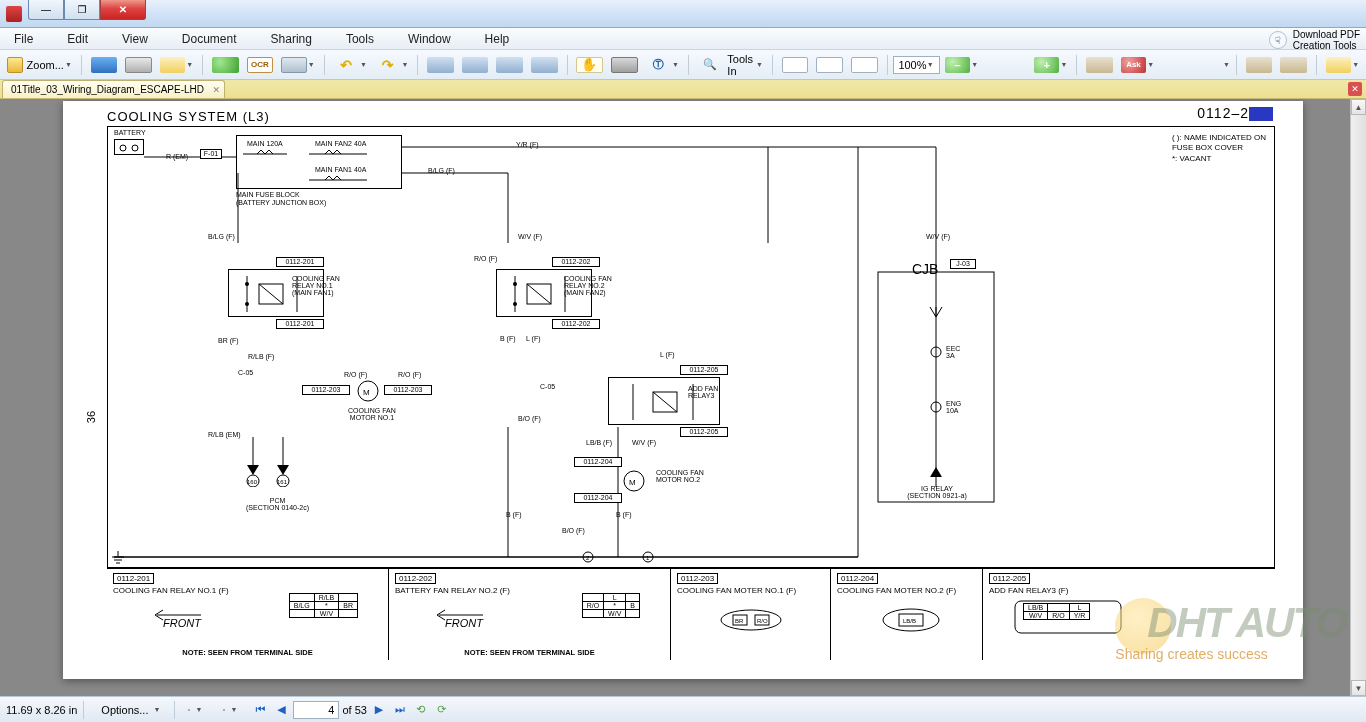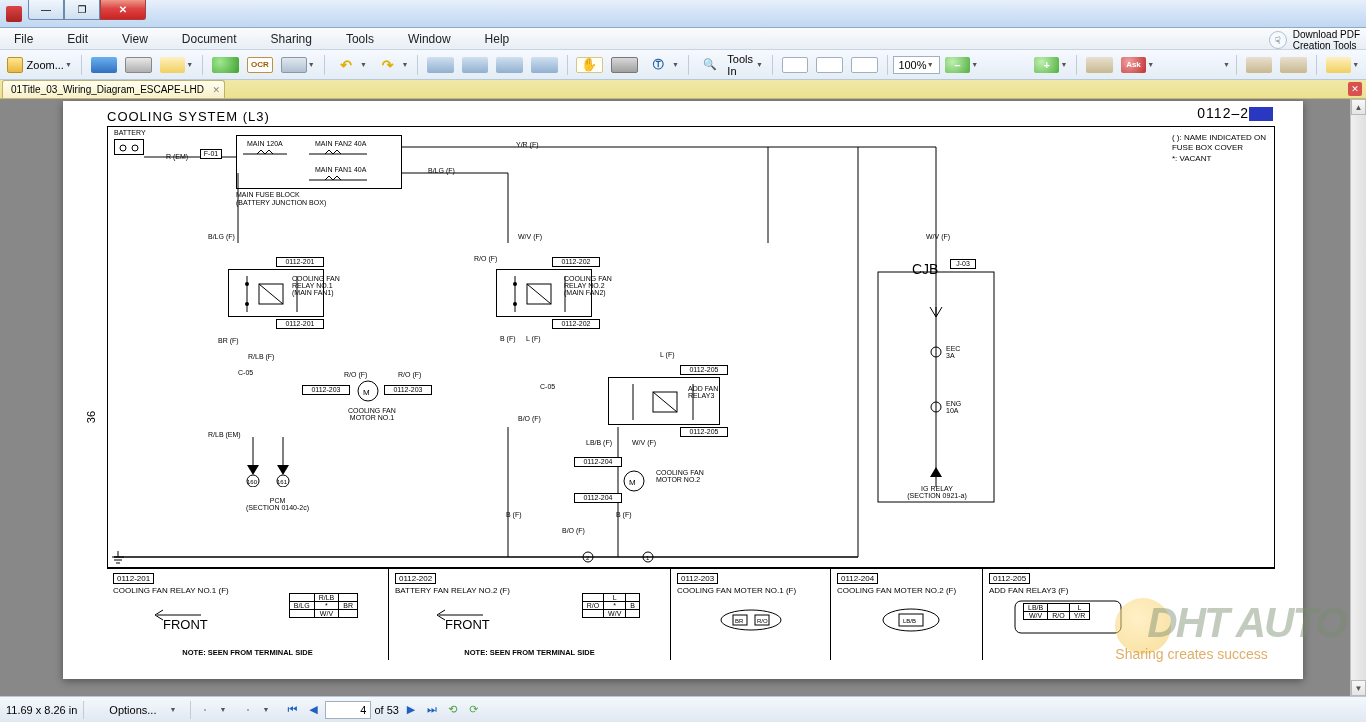--- a/index.html
+++ b/index.html
@@ -71,26 +71,26 @@
 .diag-border svg { position: absolute; top: 0; left: 0; }
 
 
 .conn-row { display: flex; border-top: 1px solid #000; height: 92px; }
 .conn-cell { border-right: 1px solid #000; padding: 4px 6px; position: relative; font-size: 8px; }
 .conn-cell:last-child { border-right: none; }
 .conn-cell .cnum { border: 1px solid #000; display: inline-block; padding: 0 3px; margin-bottom: 2px; font-size: 8px; }
 .conn-cell .pintbl { border: 1px solid #000; font-size: 7px; border-collapse: collapse; position:absolute; }
 .conn-cell .pintbl td { border: 1px solid #000; padding: 0 4px; text-align:center; }
 .conn-cell .note { position: absolute; bottom: 3px; left: 50%; transform: translateX(-50%); font-size: 7.5px; font-weight: bold; }
-.conn-cell .front { position: absolute; font-size: 13px; }
+.conn-cell .front { position: absolute; font-size: 11px; font-style: italic; }
 .conn-svg { position:absolute; }
 
 
 .statusbar { height: 26px; background: linear-gradient(#f4f8fc, #e0e8f2); border-top: 1px solid #b8c8d8; display: flex; align-items: center; padding: 0 6px; font-size: 11px; gap: 6px; }
-.statusbar .sbtn { height: 20px; padding: 0 6px; display: flex; align-items: center; gap: 12px; border: 1px solid transparent; }
+.statusbar .sbtn { height: 20px; padding: 0 6px; display: flex; align-items: center; gap: 4px; border: 1px solid transparent; }
 .statusbar .sep { width: 1px; height: 18px; background: #c0ccd8; }
 .statusbar .nav-input { width: 46px; height: 18px; border: 1px solid #a0b0c0; text-align: right; padding: 0 4px; font-size: 11px; }
 .statusbar .navbtn { width: 18px; height: 18px; display: flex; align-items: center; justify-content: center; color: #2060c0; font-size: 11px; }
 .nav-group { margin: 0 auto; display: flex; align-items: center; gap: 3px; }
 
 
 .watermark { position: absolute; right: 20px; bottom: 34px; font-size: 42px; font-weight: bold; font-style: italic; color: rgba(120,140,110,.45); letter-spacing: -2px; pointer-events: none; }
 .watermark .circ { display: inline-block; width: 56px; height: 56px; background: radial-gradient(circle at 40% 35%, rgba(255,230,160,.6), rgba(240,190,60,.5)); border-radius: 50%; vertical-align: middle; margin-right: -24px; }
 .watermark .sub { font-size: 14px; font-weight: normal; color: rgba(210,140,40,.7); display: block; margin-top: -8px; letter-spacing: 0; font-style: normal; }
 </style>

